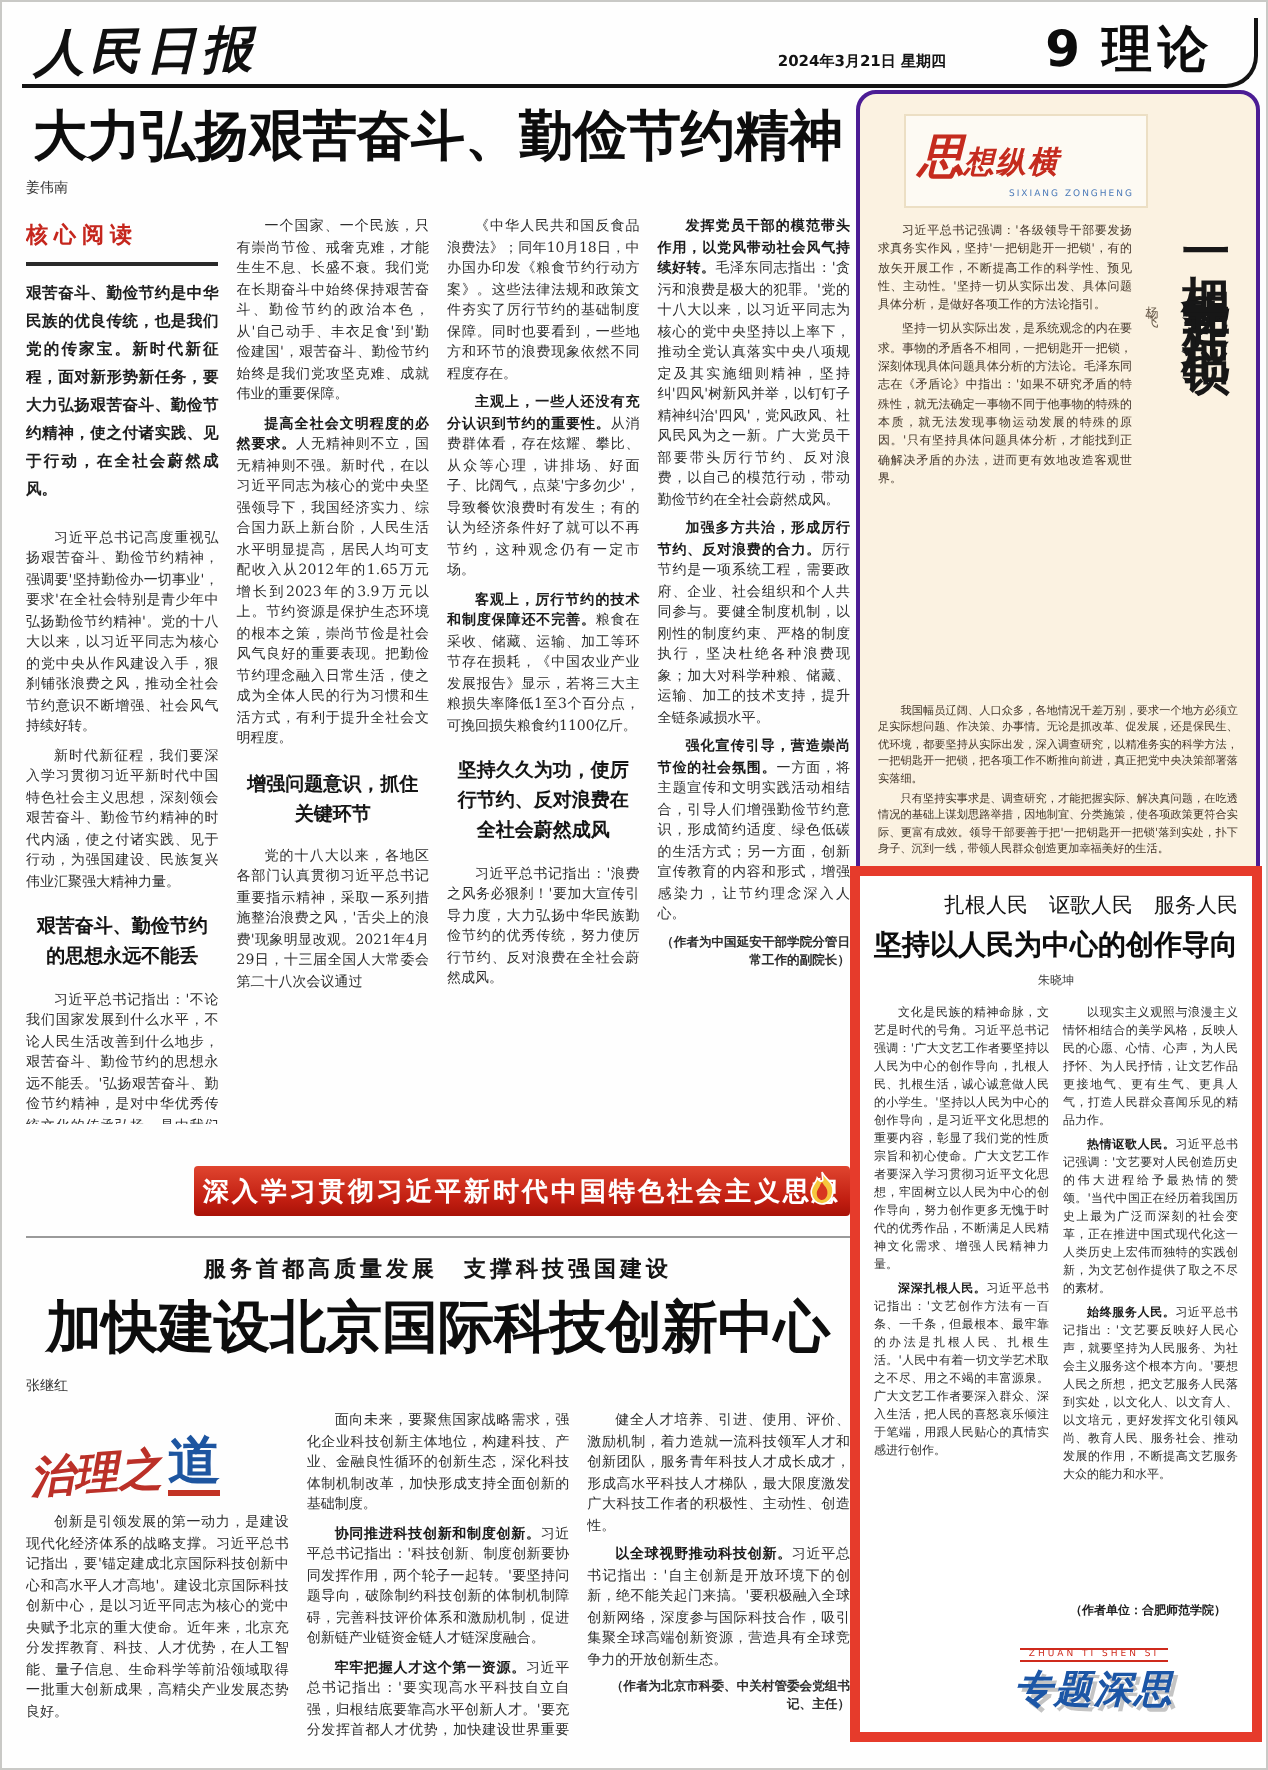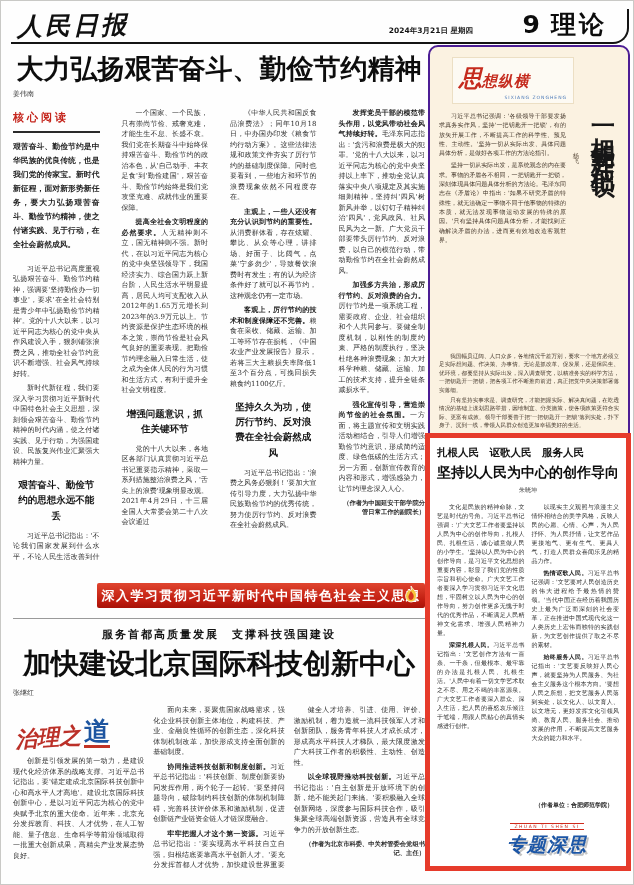--- a/index.html
+++ b/index.html
@@ -18,21 +18,21 @@
   .byline{font-size:7px;text-align:left;margin-top:5px;color:#333;}
   .col{flex:1 1 0;min-width:0;font-size:7px;line-height:1.5;text-align:justify;color:#2e2e2e;}
   p.para{margin:0 0 4px;text-indent:2em;}
   p.para b{font-weight:bold;color:#1c1c1c;}
   .col-sub{font-size:9.5px;font-weight:800;text-align:center;margin:10px 2px 8px;line-height:1.6;
         font-family:"DejaVu Sans","Liberation Sans",sans-serif;color:#151515;}
   p.note{margin:3px 0 0;text-align:right;font-weight:bold;font-size:6.3px;text-indent:0;}
   
   .art-top{position:absolute;left:12px;top:52px;width:412px;}
   .art-top .title{font-size:27px;font-weight:900;text-align:center;line-height:1.15;color:#0d0d0d;}
-  .cols{display:flex;gap:22px;margin-top:9px;height:454px;overflow:hidden;}
+  .cols{display:flex;gap:9px;margin-top:9px;height:454px;overflow:hidden;}
   .core-label{color:#c5261d;font-size:11px;font-weight:800;letter-spacing:3px;margin:2px 0 4px;}
   .core-rule{border-top:2px solid #2a2a2a;margin-bottom:7px;}
   .core-text{font-size:7.8px;line-height:1.8;font-weight:600;color:#1f1f1f;margin-bottom:12px;text-align:justify;}
   .banner{position:absolute;left:84px;top:530px;width:328px;height:25px;
         background:linear-gradient(180deg,#e0452f 0%,#c01d10 70%,#a81208 100%);
         display:flex;align-items:center;justify-content:center;color:#fff;font-weight:800;font-size:13px;
         letter-spacing:1.5px;border-radius:2px;}
   .banner svg{position:absolute;right:4px;top:2px;}
   .sep{position:absolute;left:12px;top:617px;width:412px;border-top:1px solid #9a9a9a;}
   
@@ -55,21 +55,21 @@
   .sx-main{flex:1;font-size:6px;line-height:1.55;text-align:justify;color:#43362a;}
   .sx-main p.para{margin-bottom:3px;}
   .sx-author{writing-mode:vertical-rl;font-size:6.5px;color:#6a5c4c;margin-top:36px;letter-spacing:5px;}
   .sx-vtitle{writing-mode:vertical-rl;font-size:24px;font-weight:900;color:#171717;letter-spacing:6px;
         margin:2px 0 0 2px;font-family:"DejaVu Sans","Liberation Sans",sans-serif;}
   .sx-bottom{margin-top:7px;font-size:5.6px;line-height:1.5;text-align:justify;color:#43362a;height:84px;overflow:hidden;}
   .sx-bottom p.para{margin-bottom:2px;}
   
   .sp-box{position:absolute;left:424px;top:432px;width:206px;height:438px;box-sizing:border-box;
         background:#fff;border:5px solid #e63b2b;padding:8px 7px 5px;}
-  .sp-kicker{font-size:10.5px;font-weight:700;text-align:left;color:#141414;}
+  .sp-kicker{font-size:10.5px;font-weight:400;text-align:right;color:#141414;}
   .sp-title{font-size:14px;font-weight:900;text-align:center;margin-top:4px;color:#0d0d0d;}
   .sp-author{font-size:6px;text-align:center;margin-top:4px;color:#444;}
   .sp-cols{display:flex;gap:7px;margin-top:7px;height:296px;overflow:hidden;}
   .sp-col{flex:1 1 0;min-width:0;font-size:6px;line-height:1.5;text-align:justify;color:#2e2e2e;}
   .sp-col p.para{margin-bottom:3px;}
   .sp-note{text-align:right;font-size:6px;font-weight:bold;margin:3px 6px 0 0;}
   .zts{width:124px;margin:3px 10px 0 auto;text-align:center;}
   .zts-cap{color:#cf2a1c;font-size:4.5px;letter-spacing:1.5px;display:inline-block;padding:0 4px;
         border-top:1px solid #cf2a1c;border-bottom:1px solid #cf2a1c;margin-bottom:1px;}
   .zts-text{color:#1c56a6;font-size:19px;font-weight:900;font-style:italic;letter-spacing:1px;

